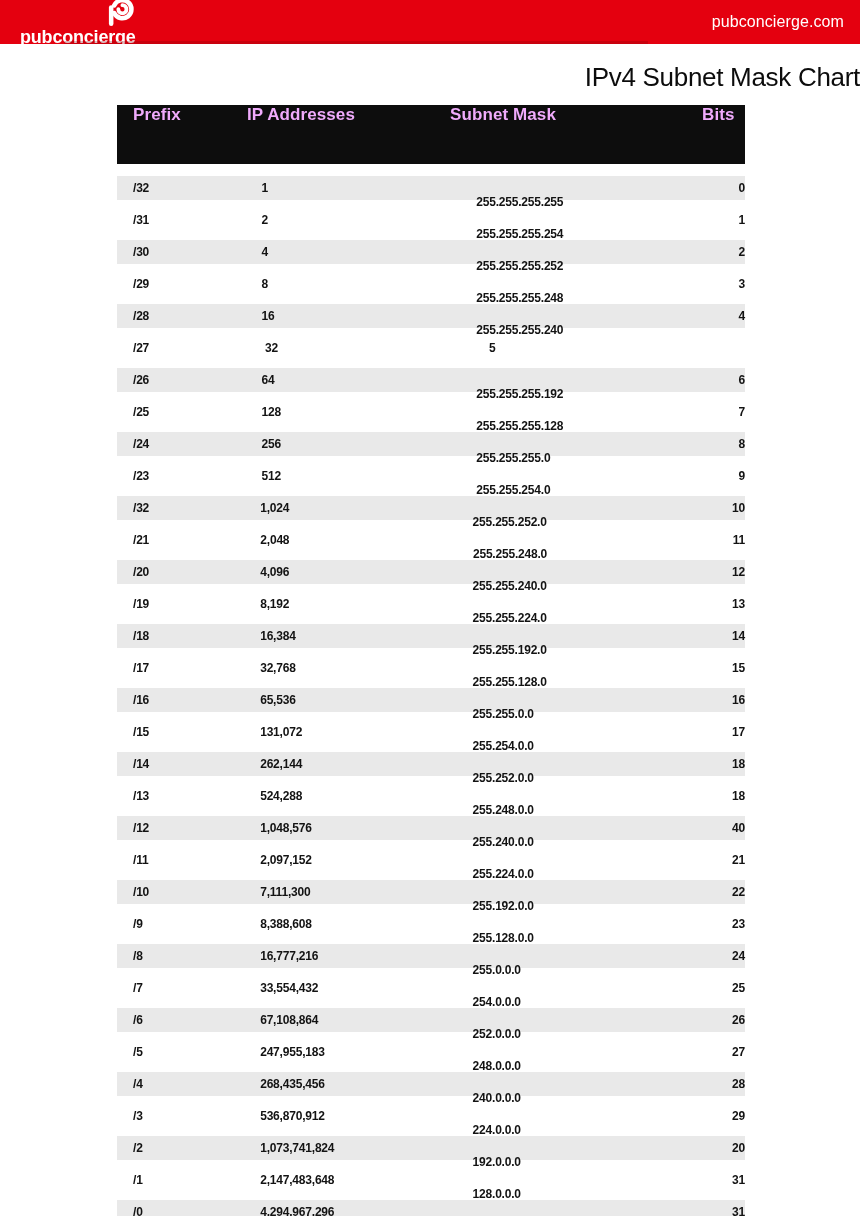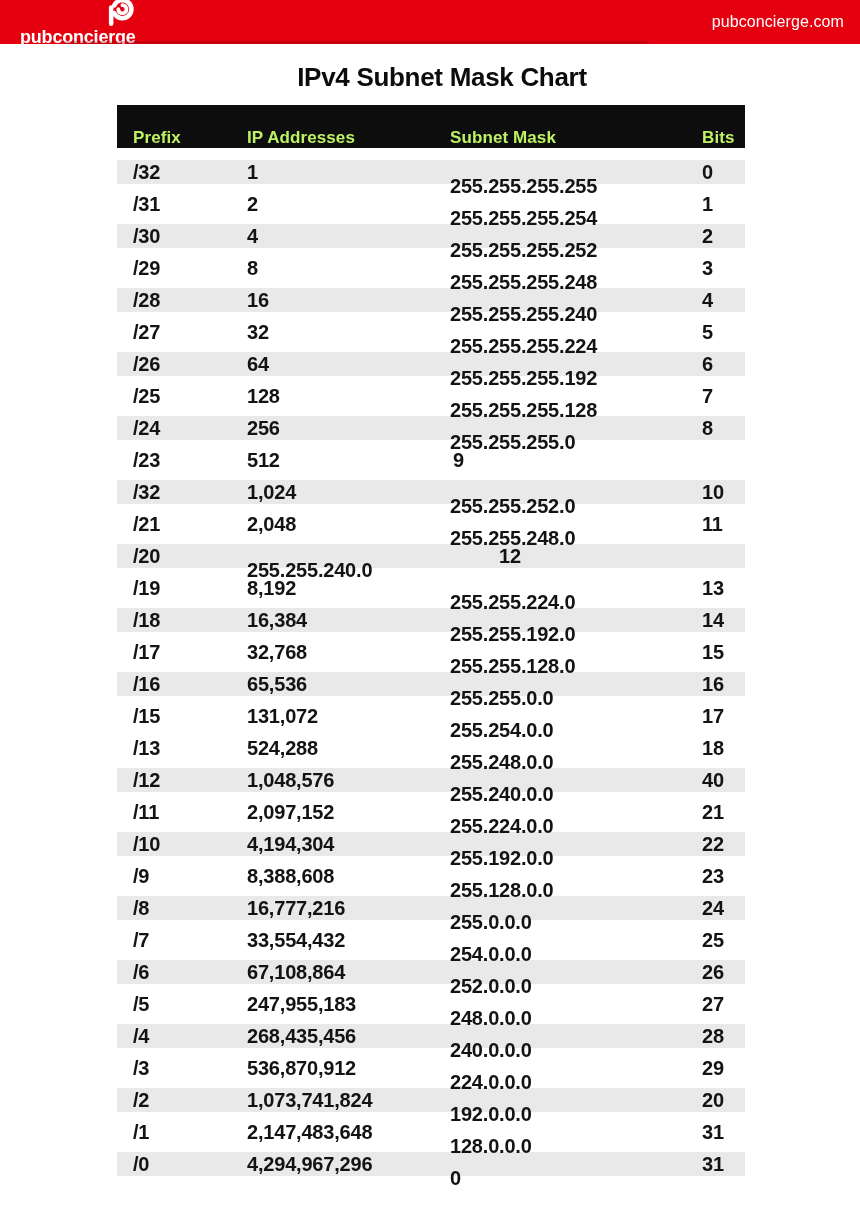--- a/index.html
+++ b/index.html
@@ -28,40 +28,41 @@
   .brand-text {
     color:#ffffff; font-size:18px; font-weight:700; letter-spacing:-0.2px;
   }
   .site-text {
     color:#ffffff; font-size:16px; font-weight:400; letter-spacing:0.1px;
   }
 
   
   .page-title {
     position:absolute; top:62px; left:0; width:860px;
-    text-align:center;
-    font-size:26px; font-weight:700; letter-spacing:-0.3px;
+    text-align:right;
+    font-size:26px; font-weight:400; letter-spacing:-0.3px;
     color:#0c0c0c;
     padding-left:24px;
   }
 
   
   .chart-table {
     position:absolute; left:117px; top:105px; width:628px;
   }
   .thead {
-    height:43px; background:#0d0d0d; color:#bef264;
-    display:flex; align-items:flex-end;
+    height:59px; background:#0d0d0d; color:#f0abfc;
+    display:flex; align-items:flex-start;
     font-size:17px; font-weight:700; letter-spacing:0.1px;
   }
   .tbody { margin-top:8px; }
   .row {
     height:32px; display:flex; align-items:center;
-    font-size:20px; font-weight:600; letter-spacing:-0.2px;
+    font-size:12px; font-weight:600; letter-spacing:-0.2px;
     color:#131313;
+    gap:18px;
   }
   .row.shade {
     background:#e9e9e9;
     box-shadow: inset 0 4px 0 0 #ffffff, inset 0 -4px 0 0 #ffffff;
   }
   .c1 { width:130px; padding-left:16px; }
   .c2 { width:203px; }
   .c3 { width:249px; }
   .c4 { flex:1; padding-left:3px; }
   .row .c3 { position:relative; top:-2px;margin-top:32px; }
@@ -128,21 +129,20 @@
   <div class="row shade">
     <div class="cell c1">/28</div>
     <div class="cell c2">16</div>
     <div class="cell c3">255.255.255.240</div>
     <div class="cell c4">4</div>
   </div>
 
   <div class="row">
     <div class="cell c1">/27</div>
     <div class="cell c2">32</div>
-    <div class="cell c3">255.255.255.224</div>
     <div class="cell c4">5</div>
   </div>
 
   <div class="row shade">
     <div class="cell c1">/26</div>
     <div class="cell c2">64</div>
     <div class="cell c3">255.255.255.192</div>
     <div class="cell c4">6</div>
   </div>
 
@@ -156,39 +156,41 @@
   <div class="row shade">
     <div class="cell c1">/24</div>
     <div class="cell c2">256</div>
     <div class="cell c3">255.255.255.0</div>
     <div class="cell c4">8</div>
   </div>
 
   <div class="row">
     <div class="cell c1">/23</div>
     <div class="cell c2">512</div>
+    <div class="cell c3">255.255.254.0</div>
     <div class="cell c4">9</div>
   </div>
 
   <div class="row shade">
     <div class="cell c1">/32</div>
     <div class="cell c2">1,024</div>
     <div class="cell c3">255.255.252.0</div>
     <div class="cell c4">10</div>
   </div>
 
   <div class="row">
     <div class="cell c1">/21</div>
     <div class="cell c2">2,048</div>
     <div class="cell c3">255.255.248.0</div>
     <div class="cell c4">11</div>
   </div>
 
   <div class="row shade">
     <div class="cell c1">/20</div>
+    <div class="cell c2">4,096</div>
     <div class="cell c3">255.255.240.0</div>
     <div class="cell c4">12</div>
   </div>
 
   <div class="row">
     <div class="cell c1">/19</div>
     <div class="cell c2">8,192</div>
     <div class="cell c3">255.255.224.0</div>
     <div class="cell c4">13</div>
   </div>
@@ -214,20 +216,26 @@
     <div class="cell c4">16</div>
   </div>
 
   <div class="row">
     <div class="cell c1">/15</div>
     <div class="cell c2">131,072</div>
     <div class="cell c3">255.254.0.0</div>
     <div class="cell c4">17</div>
   </div>
 
+  <div class="row shade">
+    <div class="cell c1">/14</div>
+    <div class="cell c2">262,144</div>
+    <div class="cell c3">255.252.0.0</div>
+    <div class="cell c4">18</div>
+  </div>
 
   <div class="row">
     <div class="cell c1">/13</div>
     <div class="cell c2">524,288</div>
     <div class="cell c3">255.248.0.0</div>
     <div class="cell c4">18</div>
   </div>
 
   <div class="row shade">
     <div class="cell c1">/12</div>
@@ -238,21 +246,21 @@
 
   <div class="row">
     <div class="cell c1">/11</div>
     <div class="cell c2">2,097,152</div>
     <div class="cell c3">255.224.0.0</div>
     <div class="cell c4">21</div>
   </div>
 
   <div class="row shade">
     <div class="cell c1">/10</div>
-    <div class="cell c2">4,194,304</div>
+    <div class="cell c2">7,111,300</div>
     <div class="cell c3">255.192.0.0</div>
     <div class="cell c4">22</div>
   </div>
 
   <div class="row">
     <div class="cell c1">/9</div>
     <div class="cell c2">8,388,608</div>
     <div class="cell c3">255.128.0.0</div>
     <div class="cell c4">23</div>
   </div>

